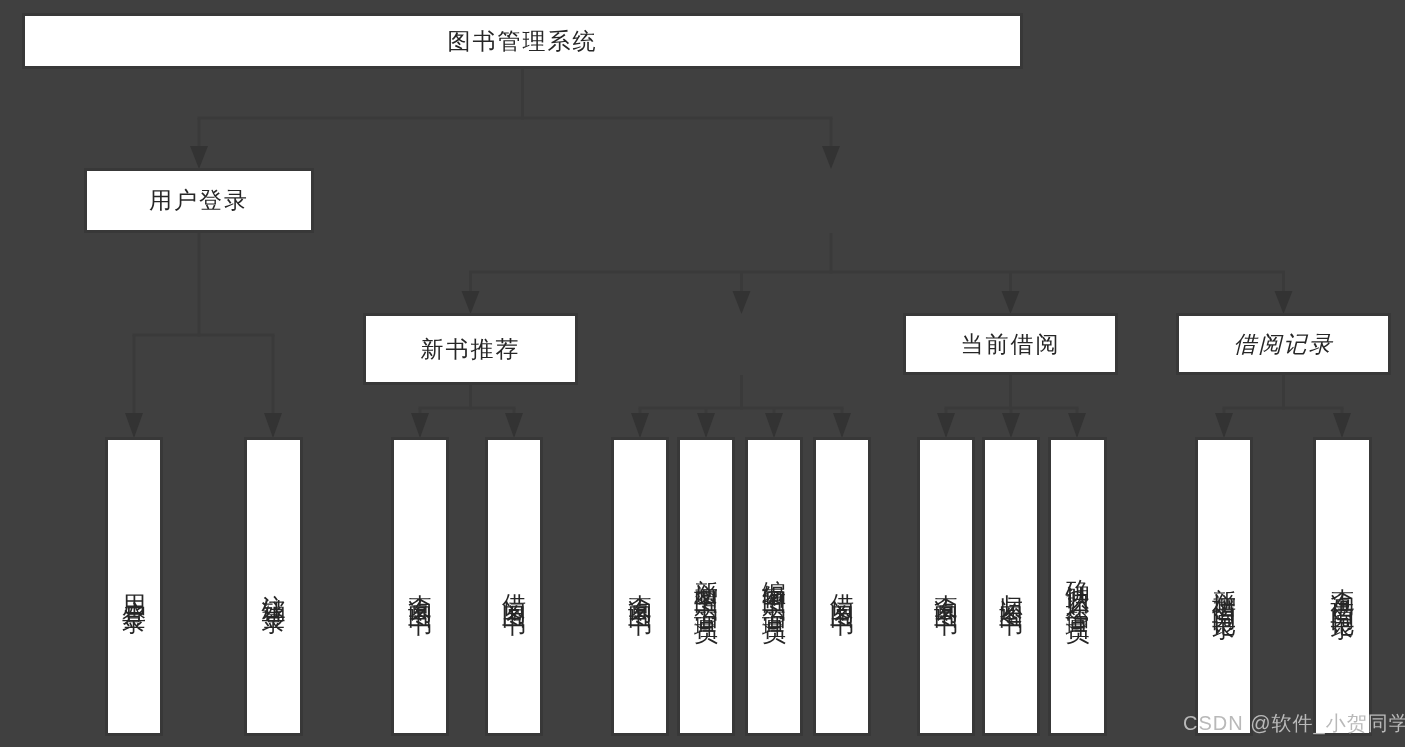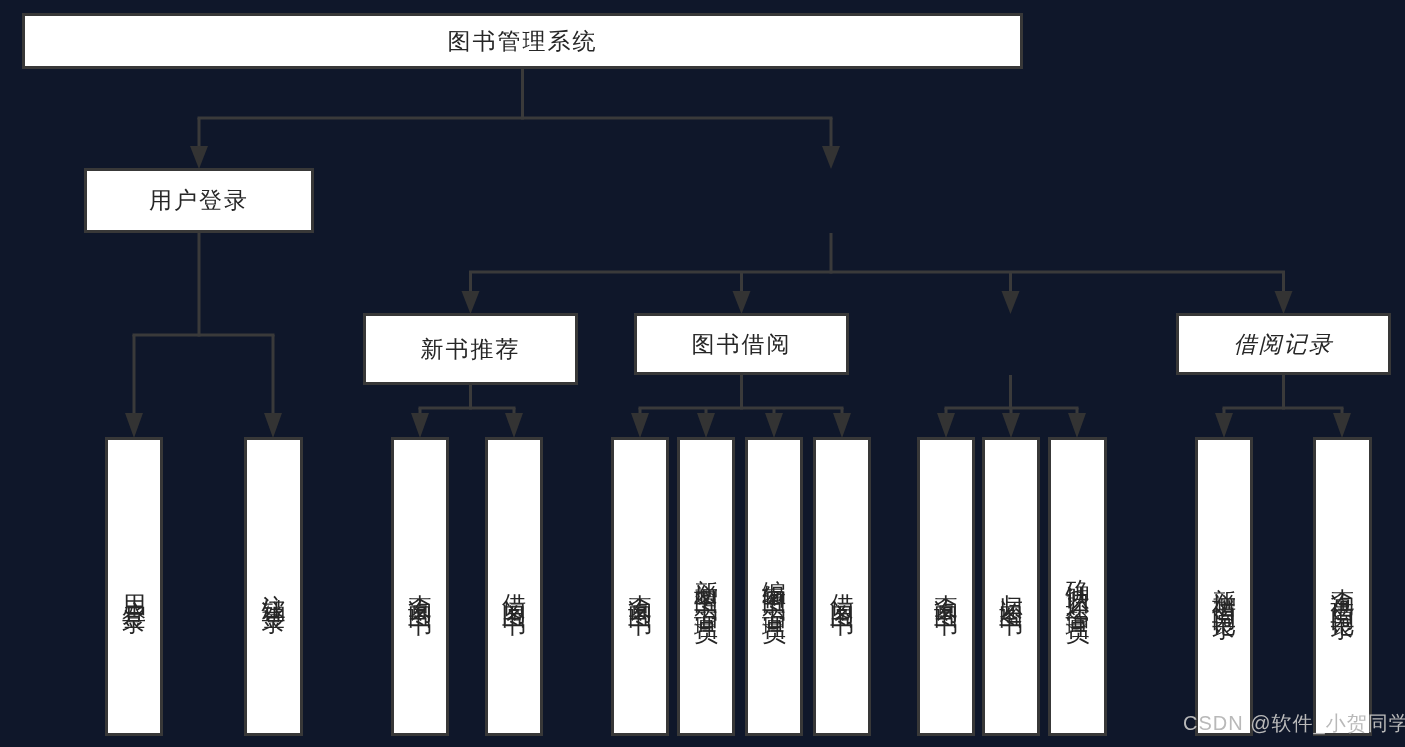--- a/index.html
+++ b/index.html
@@ -1,19 +1,19 @@
 <!DOCTYPE html>
 <html><head>
 <meta charset="utf-8">
 <style>
   html,body { margin:0; padding:0; background:#ffffff; }
   .stage {
     position:relative;
     width:1405px; height:747px;
-    background:#0f172a;
+    background:#404040;
     font-family:"Liberation Sans", sans-serif;
     color:#262626;
     overflow:hidden;
   }
   .connectors { position:absolute; left:0; top:0; width:1405px; height:747px; }
   .connectors line { stroke:#3a3a3a; stroke-width:3; }
   .connectors polygon { fill:#333333; }
   .node {
     position:absolute;
     box-sizing:border-box;
@@ -119,21 +119,21 @@
       <polygon points="1215,413 1233,413 1224,438"></polygon>
       <polygon points="1333,413 1351,413 1342,438"></polygon>
     </g>
   </svg>
 
   <div class="node hnode" style="left:22px; top:13px; width:1001px; height:56px;">图书管理系统</div>
 
   <div class="node hnode" style="left:84px; top:168px; width:230px; height:65px;">用户登录</div>
 
   <div class="node hnode" style="left:363px; top:313px; width:215px; height:72px;">新书推荐</div>
-  <div class="node hnode" style="left:634px; top:313px; width:215px; height:62px;">图书借阅</div>
+  <div class="node hnode" style="left:903px; top:313px; width:215px; height:62px;">当前借阅</div>
   <div class="node hnode" style="left:1176px; top:313px; width:215px; height:62px;font-style:italic;">借阅记录</div>
 
   <div class="node" style="left:105px; top:437px; width:58px; height:299px;">
     <span class="vtext">用户登录</span>
   </div>
   <div class="node" style="left:244px; top:437px; width:59px; height:299px;">
     <span class="vtext">注销登录</span>
   </div>
 
   <div class="node" style="left:391px; top:437px; width:58px; height:299px;">

